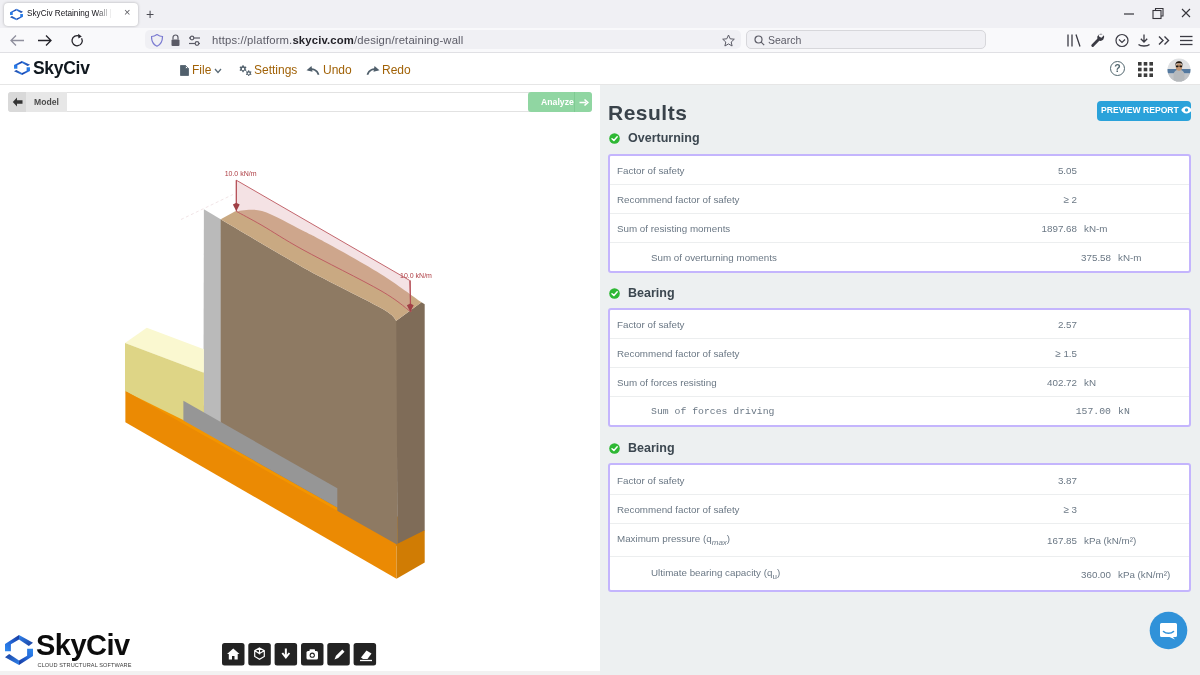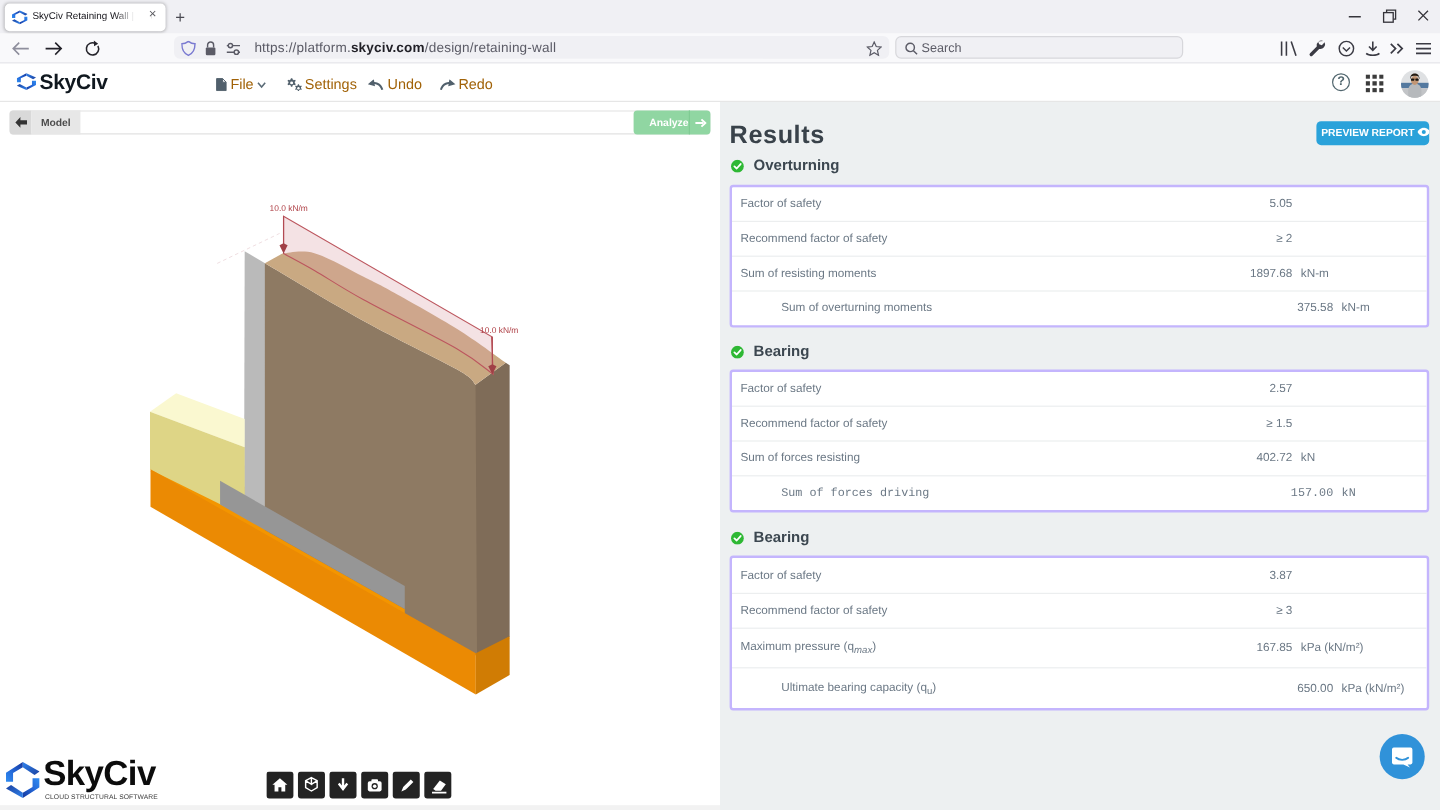--- a/index.html
+++ b/index.html
@@ -319,21 +319,21 @@
       <span class="lbl">Recommend factor of safety</span>
       <span class="val">≥ 3</span>
     </div>
   <div class="row" style="height:33px;">
       <span class="lbl">Maximum pressure (q<sub style="font-size:8px;font-style:italic;">max</sub>)</span>
       <span class="val">167.85</span>
       <span class="unit">kPa (kN/m²)</span>
     </div>
   <div class="row" style="height:33px;">
       <span class="lbl">Ultimate bearing capacity (q<sub style="font-size:8px;">u</sub>)</span>
-      <span class="val">650.00</span>
+      <span class="val">360.00</span>
       <span class="unit">kPa (kN/m²)</span>
     </div>
 </div>
 
 <svg class="abs" style="left:0; top:86px;" width="600" height="589" viewBox="0 86 600 589">
 
   <polygon points="125.4,393 396.5,546.3 424.7,532 153.6,376.9" fill="#f39500"></polygon>
 
   <polygon points="203.9,209.3 221.5,219.8 221.5,423 203.4,414" fill="#bababa"></polygon>
 

